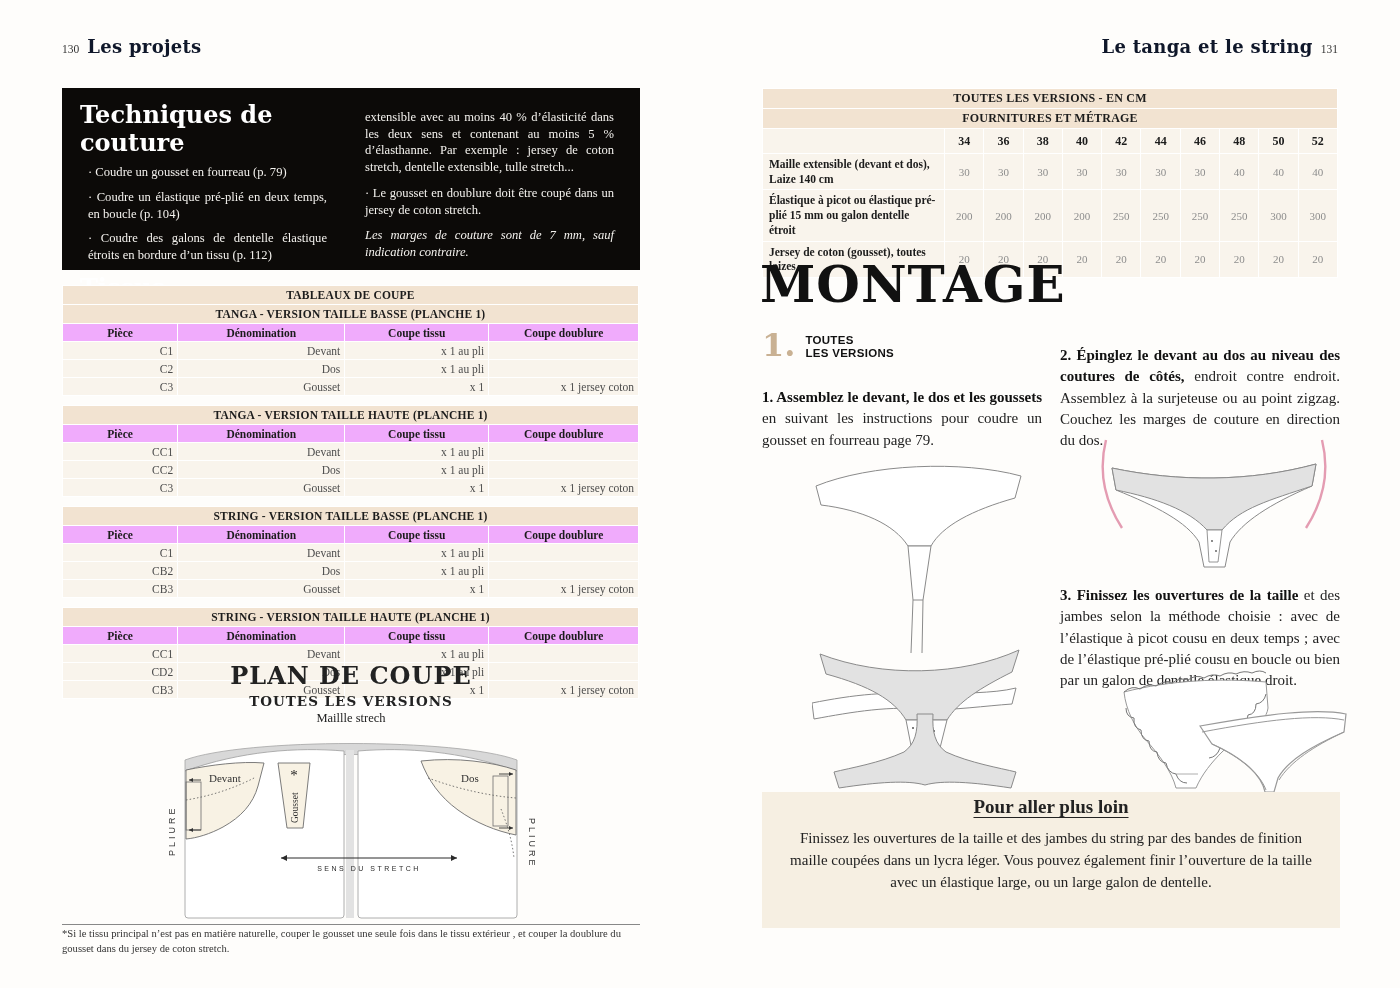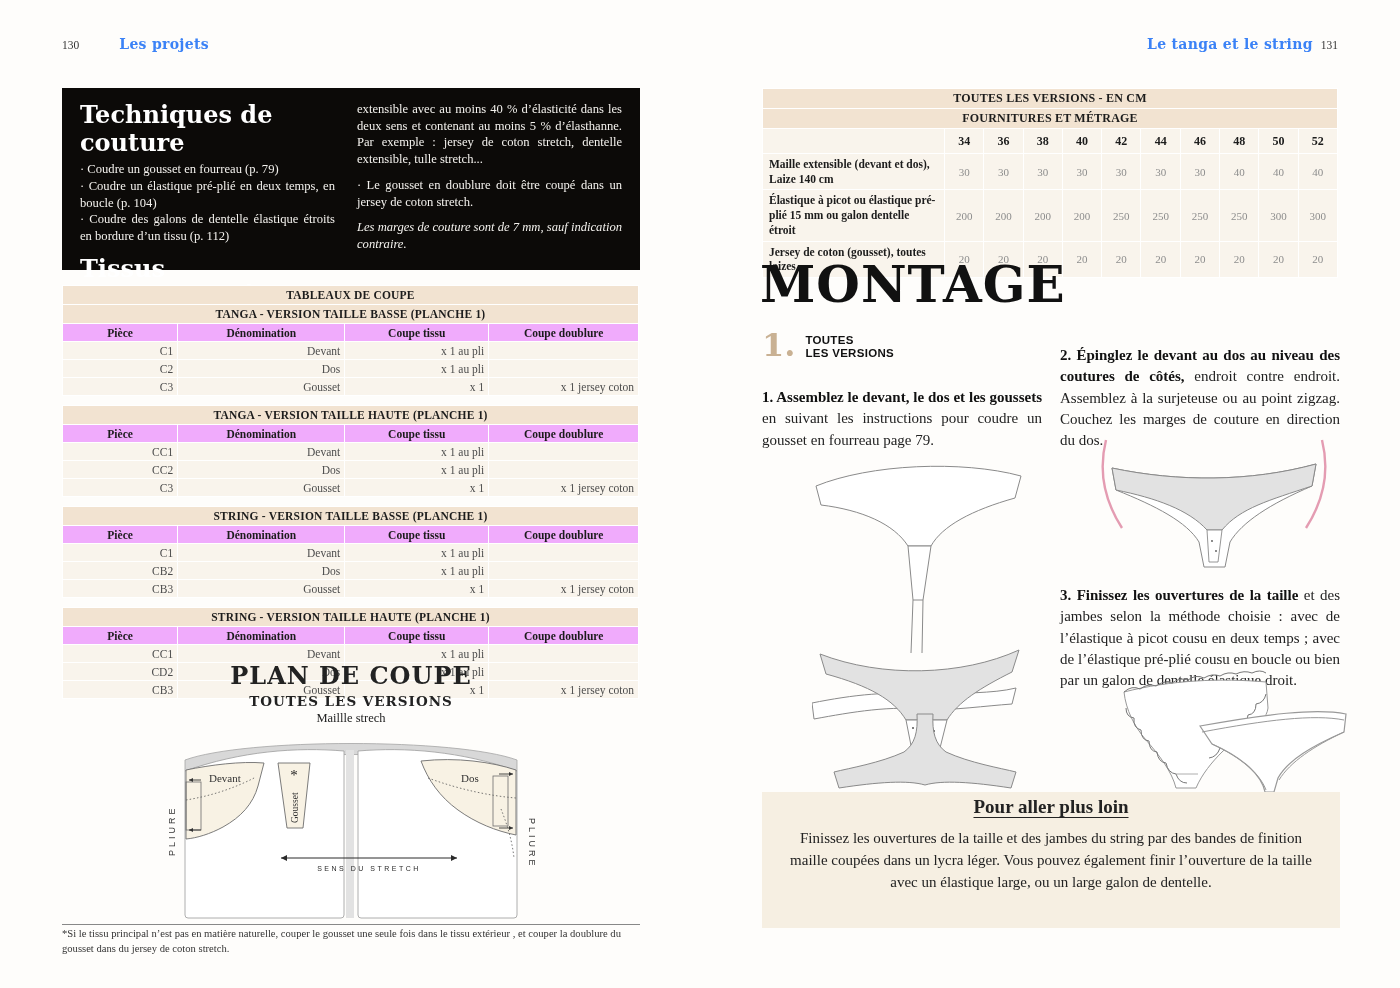--- a/index.html
+++ b/index.html
@@ -4,30 +4,30 @@
 <style>
   html,body{margin:0;padding:0;background:#ffffff;}
   .spread{position:relative;width:1400px;height:988px;background:#fefdfb;
           font-family:"Liberation Serif",serif;color:#222;overflow:hidden;}
   .fat{font-family:"DejaVu Serif",serif;font-weight:bold;}
 
   
   .head-left{position:absolute;left:62px;top:36px;display:flex;align-items:baseline;gap:8px;}
   .head-right{position:absolute;right:62px;top:36px;display:flex;align-items:baseline;gap:8px;}
   .folio{font-size:11.5px;color:#333;}
-  .running-title{font-size:14px;letter-spacing:.3px;color:#3b82f6;margin-left:32px;}
+  .running-title{font-size:18px;letter-spacing:.3px;color:#0f172a;}
 
   
   .black-box{position:absolute;left:62px;top:88px;width:578px;height:182px;background:#0c0a08;
              color:#f4f2ee;box-sizing:border-box;padding:13px 18px 10px 18px;display:flex;gap:22px;}
   .bb-col1{width:255px;}
   .bb-col2{width:265px;}
   .bb-h{font-size:24px;line-height:1.15;margin:0 0 5px 0;color:#fff;}
   .bb-h2{margin-top:10px;}
-  .bb-p{font-size:12.6px;line-height:1.33;text-align:justify;margin:0;}
+  .bb-p{font-size:12.6px;line-height:1.33;text-align:justify;margin:8px;}
   .bb-b{font-weight:bold;}
   .bb-it{font-style:italic;margin-top:9px;}
   .bb-space{margin-top:9px;}
 
   
   .cut-wrap{position:absolute;left:62px;top:285px;width:577px;}
   table.cut-table{width:100%;border-collapse:collapse;margin-bottom:9px;table-layout:fixed;}
   table.cut-table td,table.cut-table th{border:1px solid #fff;font-size:11.5px;text-align:center;
       padding:1px 4px;height:15px;}
   table.cut-table tr.title td{background:#f2e3d1;font-weight:bold;color:#1c1c1c;letter-spacing:.2px;height:16px;}

